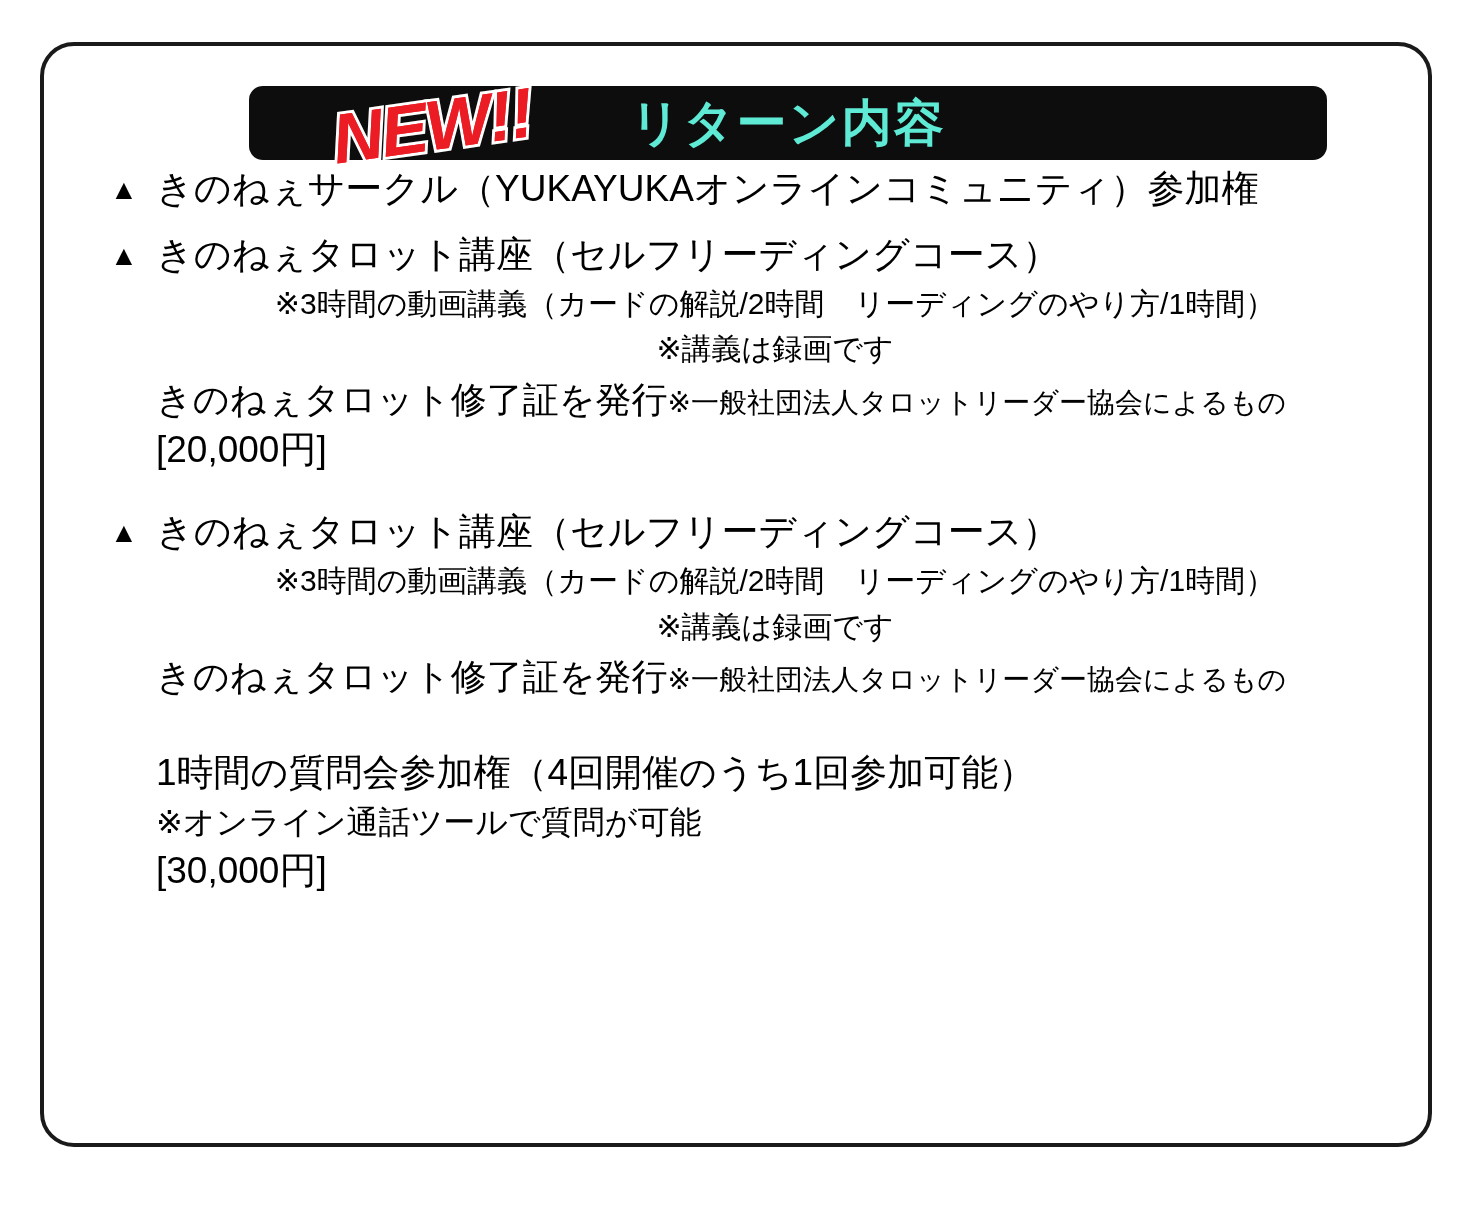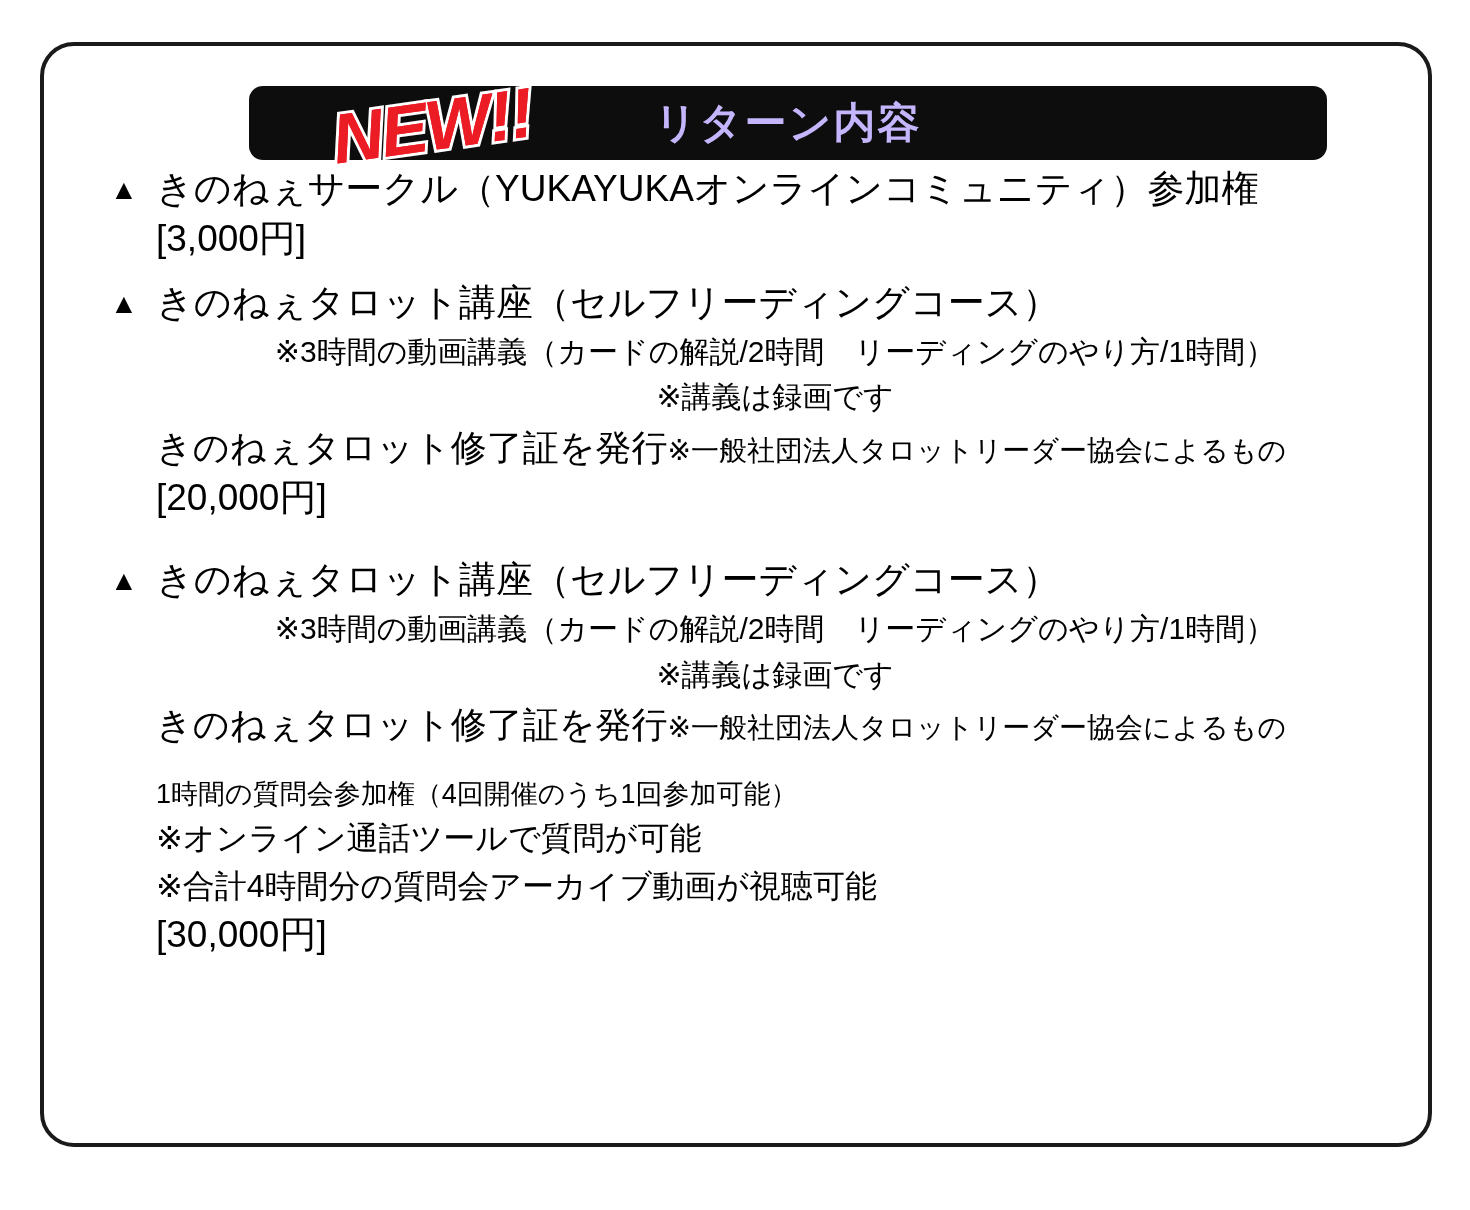--- a/index.html
+++ b/index.html
@@ -42,22 +42,22 @@
     top: 40px;
     width: 1078px;
     height: 74px;
     background: #0d0d0d;
     border-radius: 14px;
     display: flex;
     align-items: center;
     justify-content: center;
   }
   .header-title {
-    color: #c4b5fd;
-    font-size: 42px;
+    color: #5eead4;
+    font-size: 50px;
     font-weight: bold;
     letter-spacing: 2px;
     line-height: 1;
   }
 
   
   .new-badge {
     position: absolute;
     left: 288px;
     top: 36px;
@@ -126,23 +126,23 @@
   }
   .cert-line {
     font-size: 36px;
     line-height: 1.4;
     margin-top: 4px;
   }
   .cert-small {
     font-size: 28px;
   }
   .sub-head {
-    font-size: 27px;
+    font-size: 37px;
     line-height: 1.4;
-    margin-top: 26px;
+    margin-top: 44px;
   }
   .sub-note {
     font-size: 32px;
     line-height: 1.5;
   }
   .gap-s { height: 8px; }
   .gap-m { height: 26px; }
   .indent-1 { padding-left: 6px; }
 </style>
 </head>
@@ -159,21 +159,20 @@
       <span class="new-text">NEW!!</span>
       <span class="new-text new-text-front">NEW!!</span>
     </div>
 
     <div class="content">
 
       <div class="item">
         <div class="bullet">▲</div>
         <div class="item-body">
           <div class="lead">きのねぇサークル（YUKAYUKAオンラインコミュニティ）参加権</div>
-          <div class="price">[3,000円]</div>
         </div>
       </div>
 
       <div class="gap-s"></div>
 
       <div class="item">
         <div class="bullet">▲</div>
         <div class="item-body">
           <div class="lead">きのねぇタロット講座（セルフリーディングコース）</div>
           <div class="note indent-1">※3時間の動画講義（カードの解説/2時間　リーディングのやり方/1時間）</div>
@@ -191,20 +190,19 @@
         <div class="bullet">▲</div>
         <div class="item-body">
           <div class="lead">きのねぇタロット講座（セルフリーディングコース）</div>
           <div class="note indent-1">※3時間の動画講義（カードの解説/2時間　リーディングのやり方/1時間）</div>
           <div class="note indent-1">※講義は録画です</div>
           <div class="cert-line">
             <span>きのねぇタロット修了証を発行</span><span class="cert-small">※一般社団法人タロットリーダー協会によるもの</span>
           </div>
           <div class="sub-head">1時間の質問会参加権（4回開催のうち1回参加可能）</div>
           <div class="sub-note">※オンライン通話ツールで質問が可能</div>
-          <div class="sub-note">※合計4時間分の質問会アーカイブ動画が視聴可能</div>
           <div class="price">[30,000円]</div>
         </div>
       </div>
 
     </div>
   </div>
 </div>
 
 </body></html>

